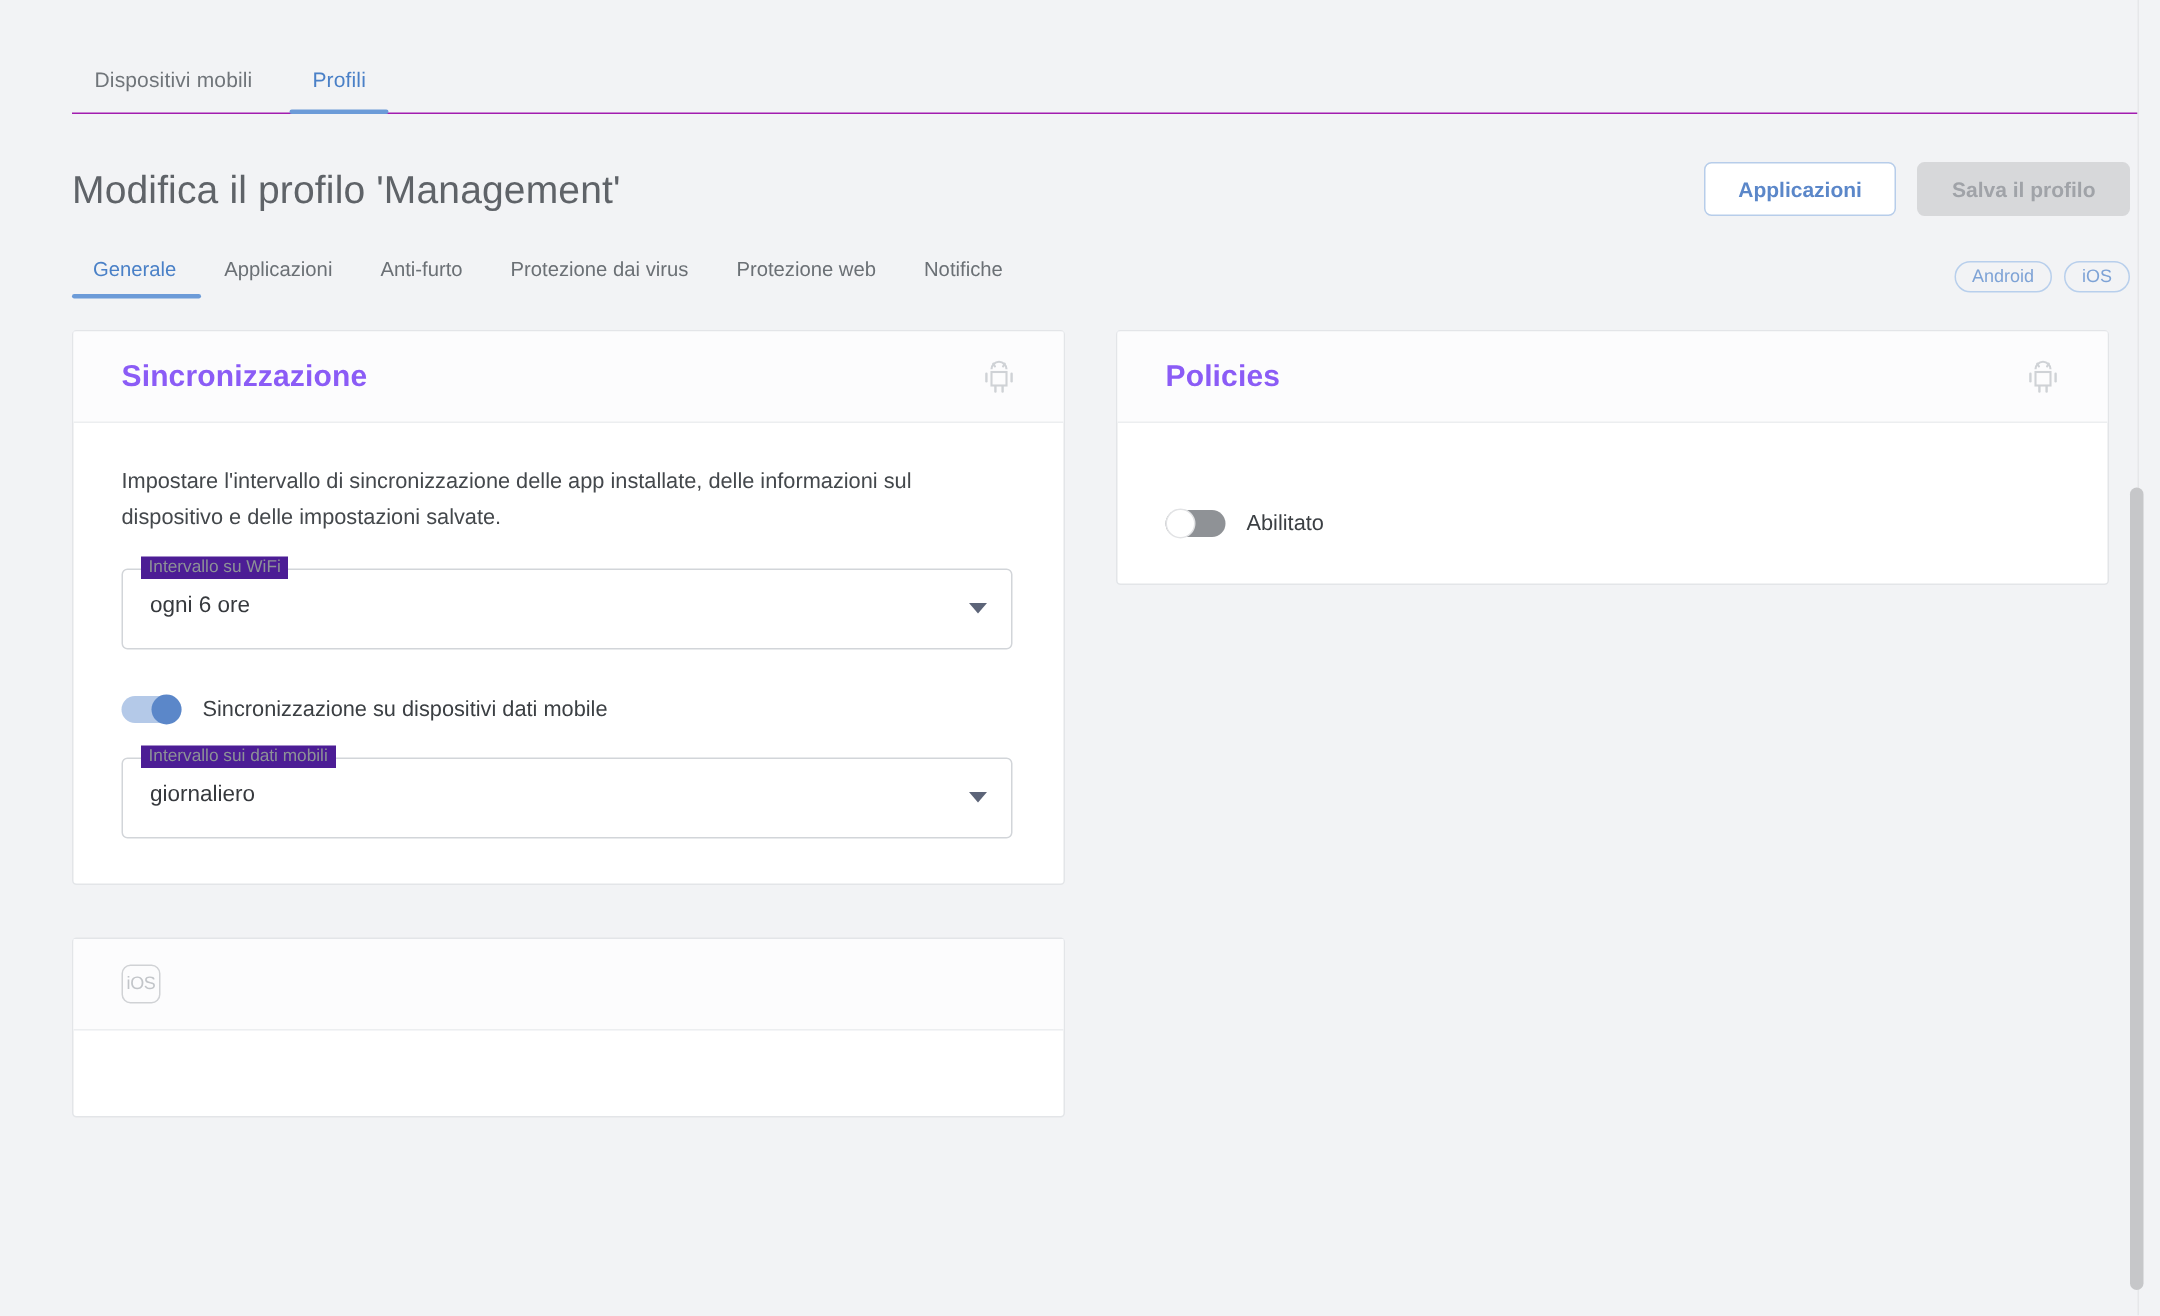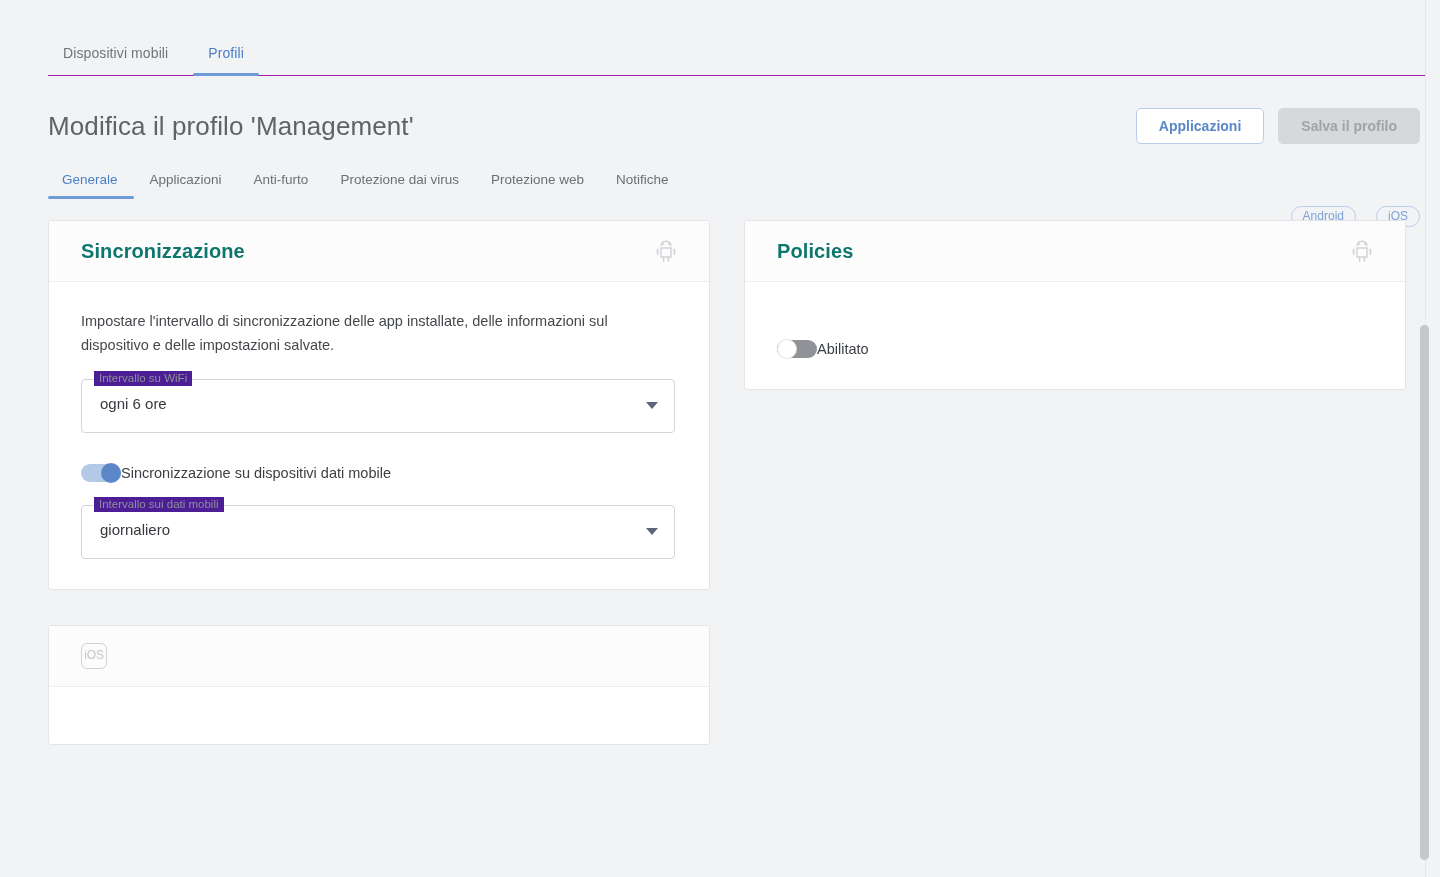--- a/index.html
+++ b/index.html
@@ -117,24 +117,23 @@
     content: "";
     position: absolute;
     left: 0; right: 0; bottom: 0;
     height: 3px;
     background: #6c9bd8;
     border-radius: 2px;
   }
   .platform-badges {
     margin-left: auto;
     display: flex;
-    gap: 20px;
+    gap: 8px;
     align-items: center;
     padding-top: 2px;
-    margin-top: 32px;
   }
   .badge {
     border: 1px solid #b8cfec;
     color: #7ea3d6;
     border-radius: 11px;
     font-size: 12px;
     padding: 3px 11px 4px 11px;
     line-height: 1;
     background: transparent;
     white-space: nowrap;
@@ -160,21 +159,21 @@
     display: flex;
     align-items: center;
     justify-content: space-between;
     padding: 0 32px;
     border-bottom: 1px solid #eceef0;
     background: #fcfcfd;
   }
   .card-title {
     font-size: 20px;
     font-weight: 700;
-    color: #0f766e;
+    color: #8b5cf6;
     letter-spacing: .1px;
     text-align: right;
   }
   .card-body { padding: 27px 32px 30px 32px; }
   .card-desc {
     font-size: 14.5px;
     line-height: 24px;
     color: #44484c;
     max-width: 600px;
   }
@@ -232,20 +231,21 @@
     width: 0; height: 0;
     border-left: 6px solid transparent;
     border-right: 6px solid transparent;
     border-top: 7px solid #5c6478;
   }
 
   
   .toggle-row {
     display: flex;
     align-items: center;
+    gap: 14px;
     margin-top: 30px;
   }
   .switch {
     position: relative;
     width: 40px; height: 20px;
     flex: 0 0 auto;
     cursor: pointer;
   }
   .switch .track {
     position: absolute;

